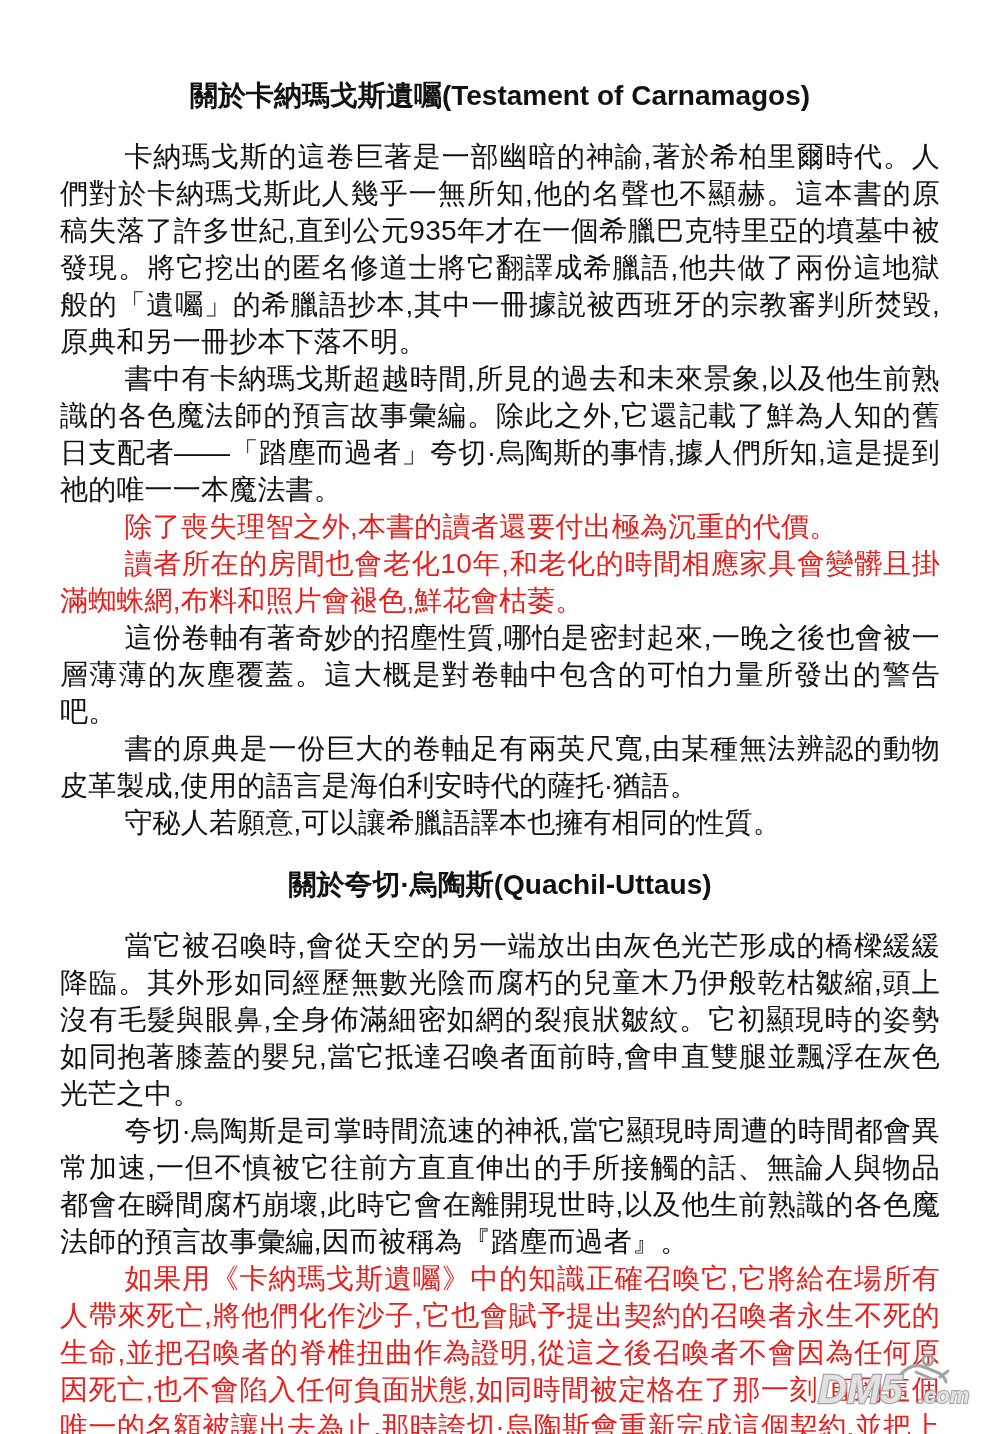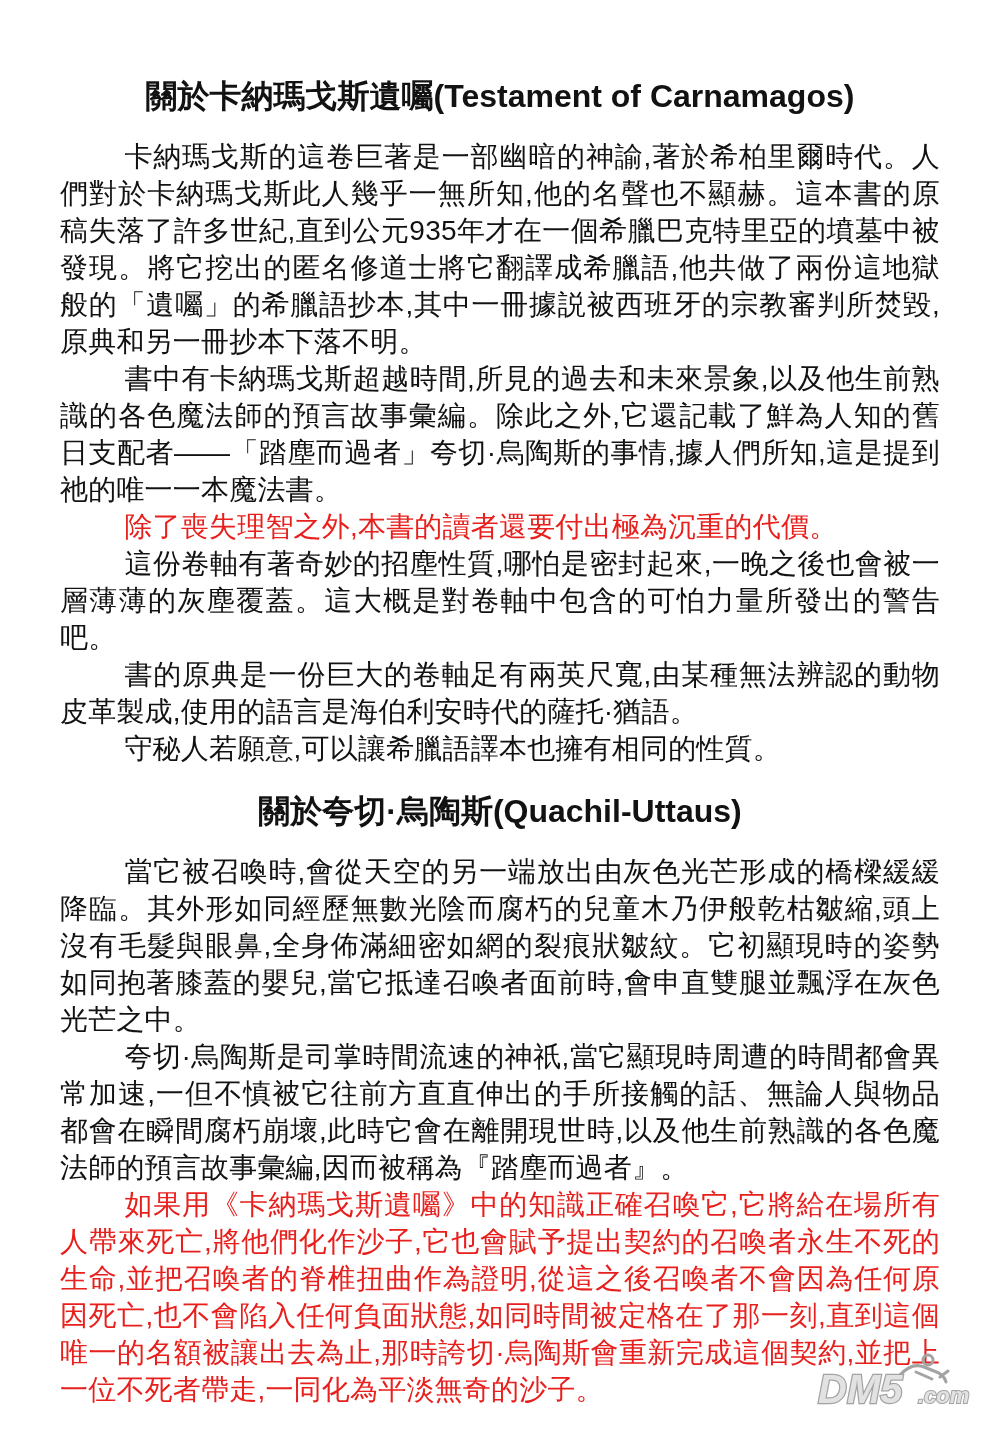--- a/index.html
+++ b/index.html
@@ -12,21 +12,21 @@
   body{
     width:1000px;height:1434px;
     background:var(--bg);
     color:var(--ink);
     font-family:"Liberation Sans","DejaVu Sans",sans-serif;
     position:relative;
     overflow:hidden;
   }
   .doc{padding:78px 60px 0 60px;}
   .title{
-    font-size:32px;
+    font-size:28px;
     line-height:36px;
     font-weight:bold;
     text-align:center;
     margin:0 0 24px 0;
     color:var(--ink);
   }
   section.sec2 .title{margin-top:26px;text-align:center;}
   .para{
     margin:0;
     font-size:28px;
@@ -53,20 +53,21 @@
 
   <section class="sec1">
     <h1 class="title">關於卡納瑪戈斯遺囑(Testament of Carnamagos)</h1>
 
     <p class="para" data-color="black">卡納瑪戈斯的這卷巨著是一部幽暗的神諭,著於希柏里爾時代。人們對於卡納瑪戈斯此人幾乎一無所知,他的名聲也不顯赫。這本書的原稿失落了許多世紀,直到公元935年才在一個希臘巴克特里亞的墳墓中被發現。將它挖出的匿名修道士將它翻譯成希臘語,他共做了兩份這地獄般的「遺囑」的希臘語抄本,其中一冊據説被西班牙的宗教審判所焚毀,原典和另一冊抄本下落不明。</p>
 
     <p class="para" data-color="black">書中有卡納瑪戈斯超越時間,所見的過去和未來景象,以及他生前熟識的各色魔法師的預言故事彙編。除此之外,它還記載了鮮為人知的舊日支配者——「踏塵而過者」夸切·烏陶斯的事情,據人們所知,這是提到祂的唯一一本魔法書。</p>
 
     <p class="para" data-color="red">除了喪失理智之外,本書的讀者還要付出極為沉重的代價。</p>
 
+    <p class="para" data-color="red">讀者所在的房間也會老化10年,和老化的時間相應家具會變髒且掛滿蜘蛛網,布料和照片會褪色,鮮花會枯萎。</p>
 
     <p class="para" data-color="black">這份卷軸有著奇妙的招塵性質,哪怕是密封起來,一晚之後也會被一層薄薄的灰塵覆蓋。這大概是對卷軸中包含的可怕力量所發出的警告吧。</p>
 
     <p class="para" data-color="black">書的原典是一份巨大的卷軸足有兩英尺寬,由某種無法辨認的動物皮革製成,使用的語言是海伯利安時代的薩托·猶語。</p>
 
     <p class="para" data-color="black">守秘人若願意,可以讓希臘語譯本也擁有相同的性質。</p>
   </section>
 
   <section class="sec2">
     <h1 class="title">關於夸切·烏陶斯(Quachil-Uttaus)</h1>

